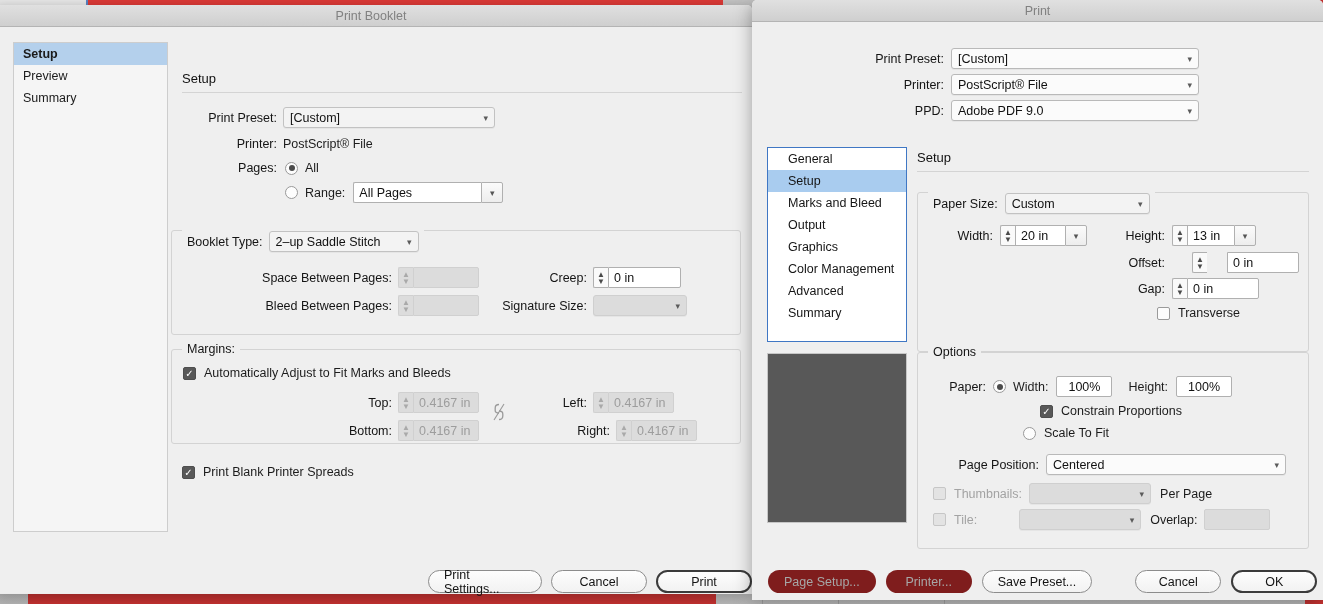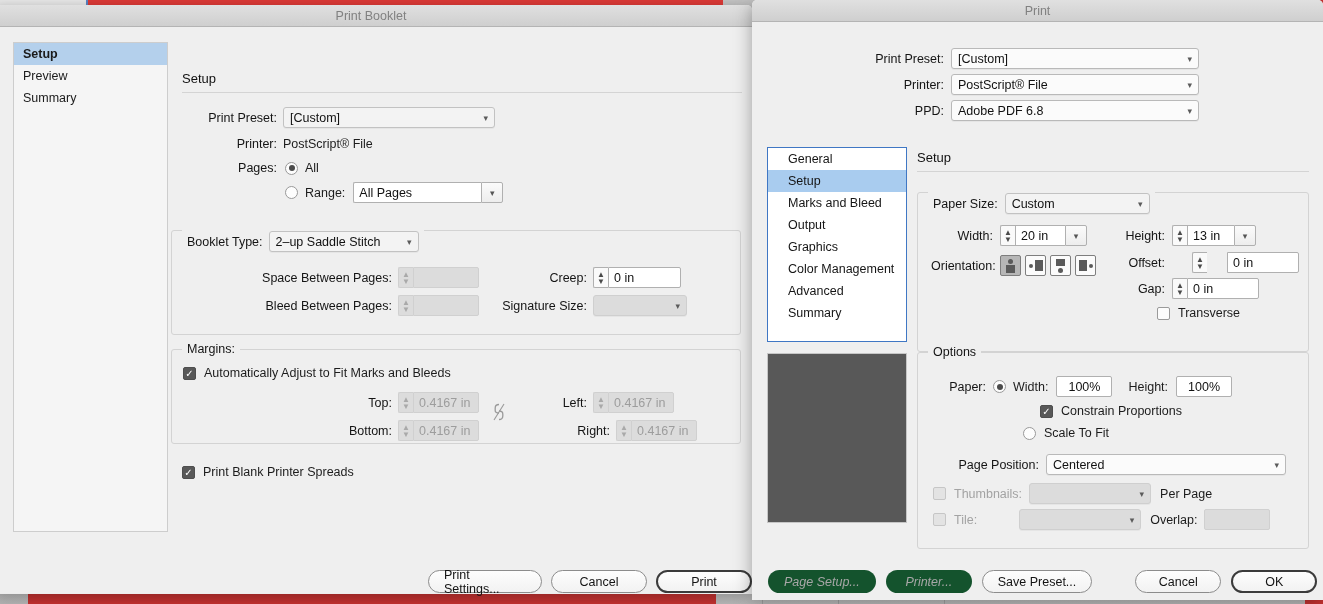--- a/index.html
+++ b/index.html
@@ -158,21 +158,21 @@
   
   .btn {
     height: 23px; min-width: 70px; padding: 0 15px;
     border: 1px solid #8c8c8c; border-radius: 12px;
     background: linear-gradient(#fdfdfd, #f2f2f2);
     display: inline-flex; align-items: center; justify-content: center;
     font-size: 12.5px; color: #141414;
   }
   .btn.default { border: 2px solid #3b3b3b; }
   .btn.disabled {
-    border-color: transparent; background: #14532d; color: #a7a7a7; font-style: italic;
+    border-color: transparent; background: #7f1d1d; color: #a7a7a7;
   }
 
   
   #pd { left: 752px; top: 0; width: 571px; height: 600px; }
   #pd .body { position: relative; height: 578px; background: #efefef; }
   .pd-list {
     position: absolute; left: 15px; top: 125px; width: 140px; height: 195px;
     background: #ffffff; border: 1px solid #3f77c4;
   }
   .pd-list-item {
@@ -416,21 +416,21 @@
       <div class="row" style="left:110px; top:52px;">
         <div class="lbl" style="width:82px;">Printer:</div>
         <div class="combo" style="width:248px; margin-left:7px;">
           <span>PostScript® File</span>
           <span class="chev">▾</span>
         </div>
       </div>
       <div class="row" style="left:110px; top:78px;">
         <div class="lbl" style="width:82px;">PPD:</div>
         <div class="combo" style="width:248px; margin-left:7px;">
-          <span>Adobe PDF 6.8</span>
+          <span>Adobe PDF 9.0</span>
           <span class="chev">▾</span>
         </div>
       </div>
 
       <div class="pd-list">
         <div class="pd-list-item"><span>General</span></div>
         <div class="pd-list-item sel"><span>Setup</span></div>
         <div class="pd-list-item"><span>Marks and Bleed</span></div>
         <div class="pd-list-item"><span>Output</span></div>
         <div class="pd-list-item"><span>Graphics</span></div>
@@ -458,41 +458,20 @@
           <div class="stepper" style="margin-left:7px;">
               <span>▲</span>
               <span>▼</span>
             </div>
           <div class="field" style="width:50px; border-right:none; border-radius:0;">
             <span>20 in</span>
           </div>
           <div style="width:22px; height:21px; border:1px solid #b0b0b0; border-radius:0 2px 2px 0; background:linear-gradient(#fbfbfb,#ededed); display:flex; align-items:center; justify-content:center; font-size:9px; color:#555;">▾</div>
         </div>
 
-        <div class="row" style="left:13px; top:62px;">
-          <div class="lbl" style="width:62px;">Orientation:</div>
-          <div class="orients" style="margin-left:7px;">
-            <div class="ori sel">
-              <i style="left:7px; top:3px; width:5px; height:5px; border-radius:50%;"></i>
-              <i style="left:5px; top:9px; width:9px; height:8px;"></i>
-            </div>
-            <div class="ori">
-              <i style="left:3px; top:8px; width:4px; height:4px; border-radius:50%;"></i>
-              <i style="left:9px; top:4px; width:8px; height:11px;"></i>
-            </div>
-            <div class="ori">
-              <i style="left:5px; top:3px; width:9px; height:7px;"></i>
-              <i style="left:7px; top:12px; width:5px; height:5px; border-radius:50%;"></i>
-            </div>
-            <div class="ori">
-              <i style="left:3px; top:4px; width:8px; height:11px;"></i>
-              <i style="left:13px; top:8px; width:4px; height:4px; border-radius:50%;"></i>
-            </div>
-          </div>
-        </div>
 
         <div class="row" style="left:185px; top:32px;">
           <div class="lbl" style="width:62px;">Height:</div>
           <div class="stepper" style="margin-left:7px;">
               <span>▲</span>
               <span>▼</span>
             </div>
           <div class="field" style="width:47px; border-right:none; border-radius:0;">
             <span>13 in</span>
           </div>

